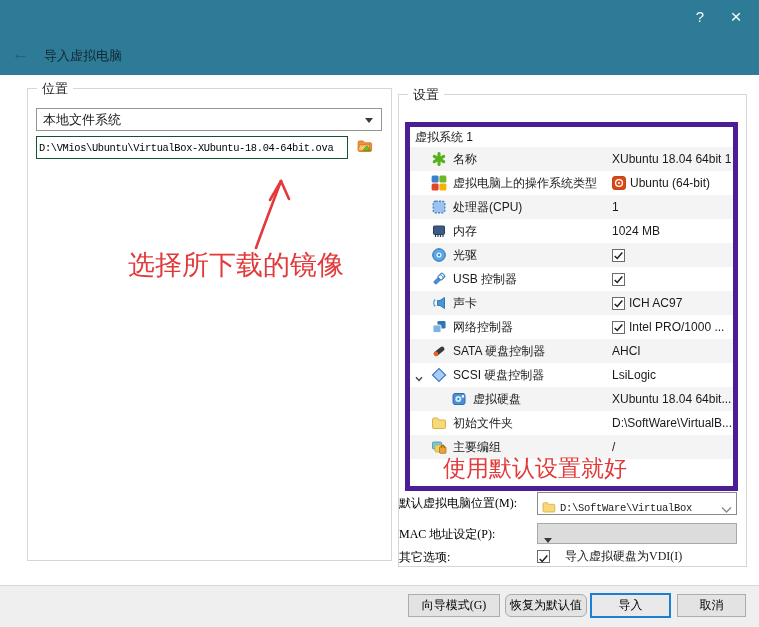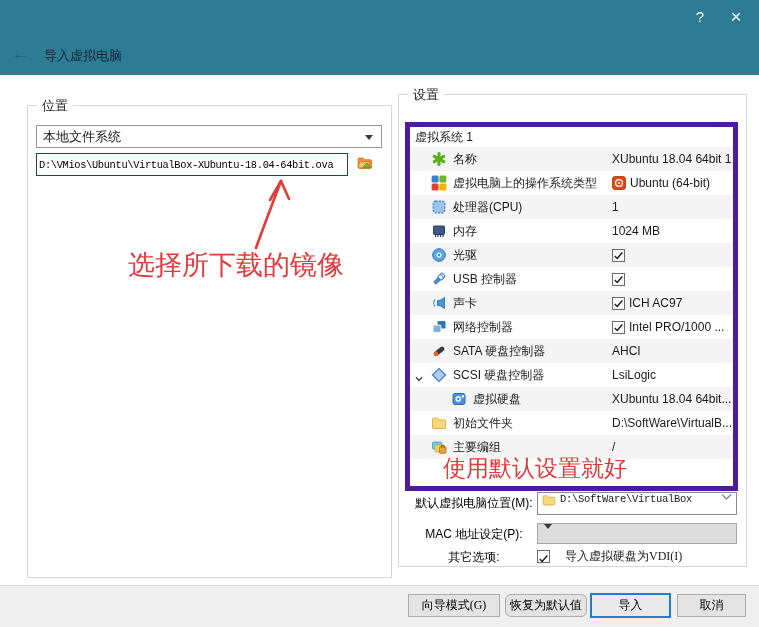--- a/index.html
+++ b/index.html
@@ -10,21 +10,21 @@
   .titlebar{position:absolute;left:0;top:0;width:759px;height:75px;background:#2d7b96;}
   .back{position:absolute;left:12px;top:44px;font-size:17px;color:rgba(10,40,52,.38);cursor:default;}
   .title{position:absolute;left:44px;top:47px;font-size:13px;color:#14262e;}
   .winbtn{position:absolute;top:4px;width:30px;height:26px;line-height:26px;text-align:center;
           color:#f4f8fa;cursor:default;}
   .help{right:44px;font-size:15px;}
   .close{right:8px;font-size:19px;}
 
   
   .groupbox{position:absolute;border:1px solid #d6d6d6;background:#fff;}
-  .gb-loc{left:27px;top:105px;width:363px;height:471px;}
+  .gb-loc{left:27px;top:88px;width:363px;height:471px;}
   .gb-set{left:398px;top:94px;width:347px;height:471px;}
   .legend{position:absolute;top:-9px;left:9px;background:#fff;padding:0 5px;
           font-family:"Liberation Serif",serif;font-size:13px;color:#1a1a1a;}
 
   
   .src-select{position:absolute;left:8px;top:19px;width:346px;height:23px;box-sizing:border-box;
       border:1px solid #949494;background:#fff;font-family:"Liberation Serif",serif;font-size:13px;
       line-height:21px;padding-left:6px;}
   .tri{position:absolute;width:0;height:0;border-left:4px solid transparent;
       border-right:4px solid transparent;border-top:5px solid #3a3a3a;}
@@ -46,23 +46,23 @@
   .c-name.child{padding-left:41px;}
   .c-val{flex:1;display:flex;align-items:center;gap:4px;white-space:nowrap;overflow:hidden;}
   .expander{position:absolute;left:4px;top:7px;}
   .icon16{width:16px;height:16px;flex:0 0 16px;}
   .icon14{width:14px;height:14px;flex:0 0 14px;}
   .cbx{display:inline-block;width:13px;height:13px;box-sizing:border-box;border:1px solid #6a6a6a;
       background:#fff;flex:0 0 13px;}
   .red-spacer{height:27px;background:#fff;}
 
   
-  .opt-label{position:absolute;left:8px;width:134px;text-align:center;font-family:Liberation Sans, sans-serif;
+  .opt-label{position:absolute;left:0;width:134px;text-align:left;font-family:Liberation Serif, serif;
       font-size:12px;line-height:22px;color:#000;}
-  .combo{position:absolute;left:138px;width:200px;box-sizing:border-box;display:flex;align-items:flex-start;}
+  .combo{position:absolute;left:138px;width:200px;box-sizing:border-box;display:flex;align-items:flex-end;}
   .combo-folder{top:397px;height:23px;border:1px solid #8a8a8a;background:#fff;gap:4px;padding:0 4px;}
   .combo-folder .txt{font-family:"Liberation Mono",monospace;font-size:10.5px;letter-spacing:-0.3px;flex:1;}
   .combo-mac{top:428px;height:21px;border:1px solid #a8a8a8;background:#dcdcdc;padding:0 6px;
       font-family:"Liberation Serif",serif;font-size:12px;}
   .combo-mac .txt{flex:1;}
   .optrow3{position:absolute;left:138px;top:452px;display:flex;align-items:center;gap:15px;
       font-family:"Liberation Serif",serif;font-size:12px;line-height:18px;}
 
   
   .annot{position:absolute;color:#e23a3a;z-index:10;white-space:nowrap;}

